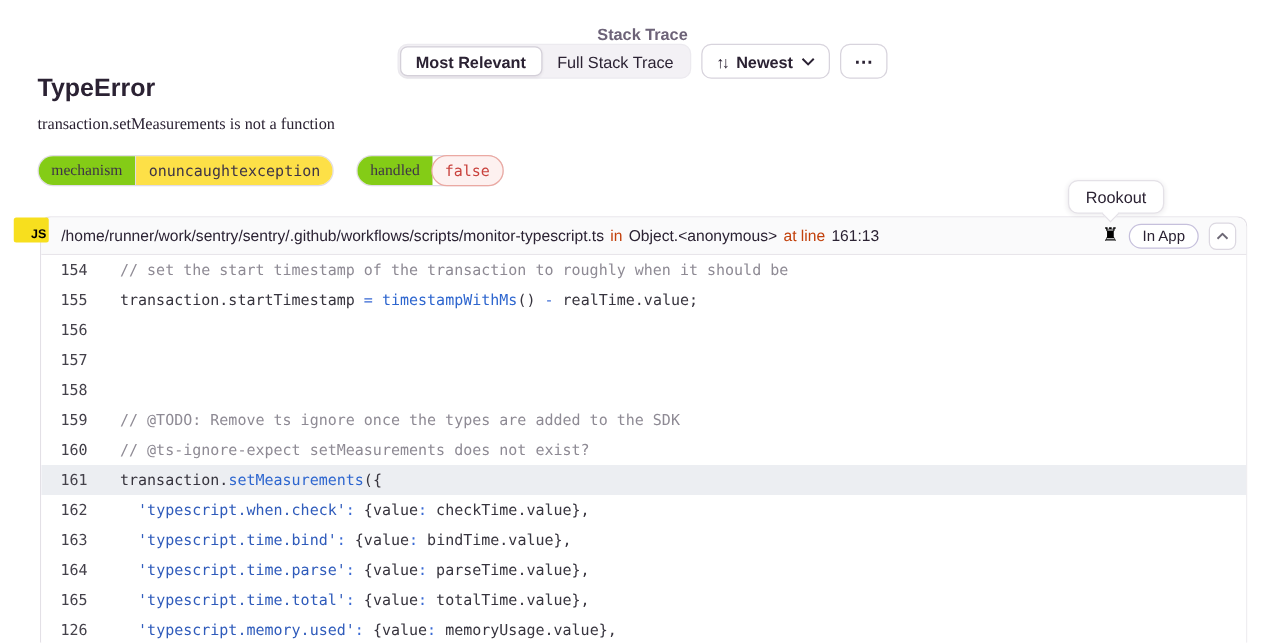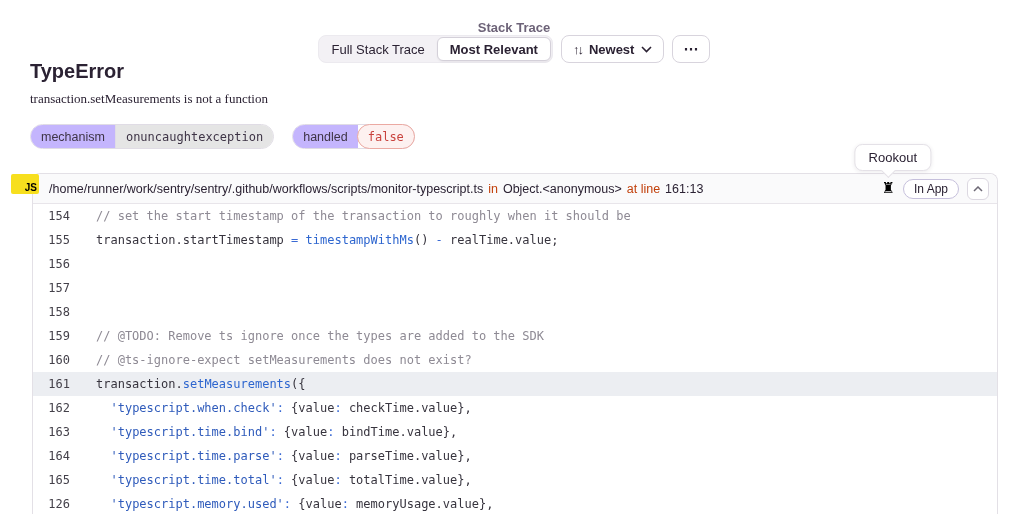--- a/index.html
+++ b/index.html
@@ -50,26 +50,26 @@
 
   
   .tags { display: flex; gap: 18px; margin-top: 17px; }
   .tag {
     display: inline-flex; align-items: stretch; height: 25px;
     border: 1px solid #e0dce5; border-radius: 999px; overflow: visible;
     font-size: 12.5px; cursor: pointer; background: #fff;
   }
   .tag-key {
     display: flex; align-items: center; padding: 0 10px; color: #3e3446;
-    border-radius: 999px 0 0 999px; background: #c4b5fd;
+    border-radius: 999px 0 0 999px; background: #84cc16; font-family: Liberation Serif, serif;
   }
   .tag-val {
     display: flex; align-items: center; padding: 0 10px;
     font-family: "DejaVu Sans Mono", monospace; font-size: 12px; color: #3e3446;
-    background: #e5e5e5; border-left: 1px solid #e0dce5;
+    background: #fde047; border-left: 1px solid #e0dce5;
     border-radius: 0 999px 999px 0;
   }
   .tag-val.error {
     background: #fdf1f0; color: #c9423d;
     border: 1px solid #eba9a2; border-radius: 999px; margin: -1px;
   }
 
   
   .frame {
     position: relative; margin-left: 2px; margin-top: 24px;
@@ -133,22 +133,22 @@
 </style>
 </head>
 <body>
 
 <div class="page">
 
   <div class="top-row">
     <div class="section-label">Stack Trace</div>
     <div class="actions">
       <div class="seg-control">
+        <button class="seg active">Most Relevant</button>
         <button class="seg">Full Stack Trace</button>
-        <button class="seg active">Most Relevant</button>
       </div>
       <button class="btn">
         <span class="arrows">↑↓</span>
         <span>Newest</span>
         <svg width="11" height="7" viewBox="0 0 11 7">
             <polyline class="chev" points="1,1 5.5,5.5 10,1"></polyline>
           </svg>
       </button>
       <button class="btn more-btn">
         <span>⋯</span>

